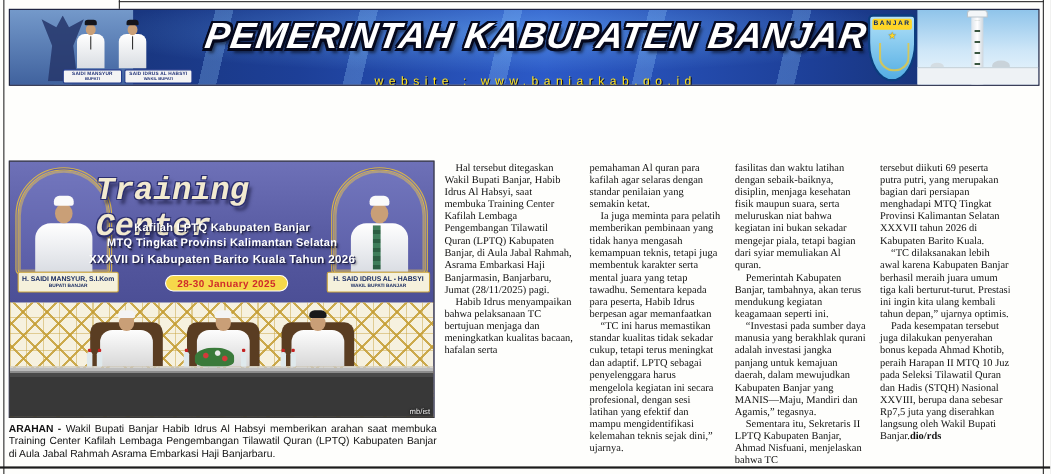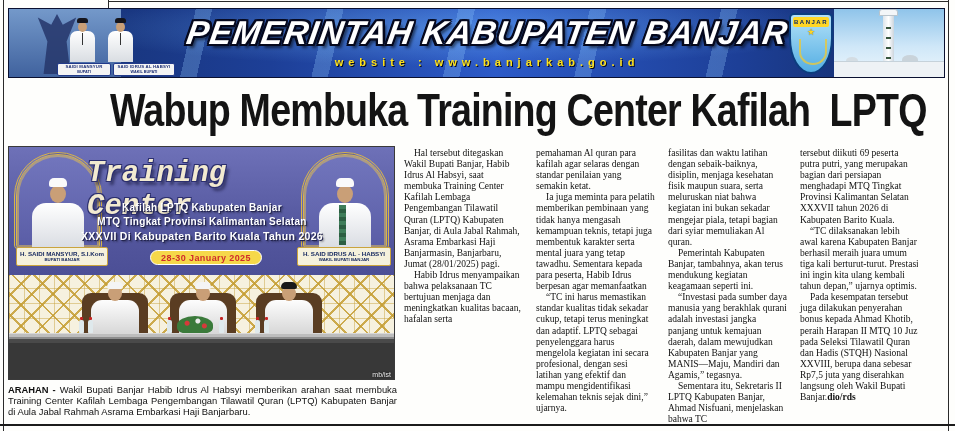--- a/index.html
+++ b/index.html
@@ -31,21 +31,21 @@
   .mfig .tie{position:absolute;left:15px;top:15px;width:1px;height:12px;background:#333;}
   .mh-pill{position:absolute;top:54px;height:13px;background:#f4f4f4;border:1px solid #223a8a;border-radius:2px;
     color:#1b2d74;text-align:center;line-height:1.15;overflow:hidden;box-sizing:border-box;padding-top:1px;}
   .mh-pill b{display:block;font-size:4.3px;letter-spacing:.2px;}
   .mh-pill i{display:block;font-style:normal;font-size:3.8px;font-weight:bold;}
   .mh-center{position:absolute;left:178px;top:5px;width:600px;text-align:center;}
   .mh-title{font-weight:bold;font-style:italic;font-size:33px;color:#fff;letter-spacing:1px;
     transform:skewX(-9deg);white-space:nowrap;
     text-shadow:-2px 0 0 #06091e,2px 0 0 #06091e,0 -2px 0 #06091e,0 2px 0 #06091e,
       -2px -2px 0 #06091e,2px 2px 0 #06091e,-2px 2px 0 #06091e,2px -2px 0 #06091e,4px 4px 3px rgba(0,0,0,.55);}
-  .mh-web{margin-top:4px;font-size:11px;font-weight:bold;letter-spacing:5px;color:#ffe21a;
+  .mh-web{margin-top:16px;font-size:11px;font-weight:normal;letter-spacing:5px;color:#ffe21a;
     text-shadow:1px 1px 0 #06091e;white-space:nowrap;}
   .emblem{position:absolute;left:780px;top:4px;width:44px;height:61px;
     background:linear-gradient(180deg,#b2e1f8,#54aee3);border:2px solid #0b3d7e;box-sizing:border-box;
     border-radius:5px 5px 50% 50%/5px 5px 58% 58%;}
   .emblem-band{position:absolute;left:2px;right:2px;top:2px;height:10px;background:#ffd626;border-radius:2px;
     color:#0b2a66;font-size:6px;font-weight:bold;text-align:center;line-height:10px;letter-spacing:1.5px;}
   .emblem-star{position:absolute;left:0;right:0;top:12px;text-align:center;font-size:9px;color:#ffd626;
     text-shadow:0 0 1px #0b3d7e;}
   .emblem-wreath{position:absolute;left:8px;top:24px;width:28px;height:26px;border:2px solid #e8c93e;
     border-top:none;border-radius:0 0 50% 50%;box-sizing:border-box;opacity:.8;}
@@ -186,21 +186,20 @@
     <div class="mh-right">
       <div class="tower"></div>
       <div class="tower-win"></div>
       <div class="tower-top"></div>
       <div class="dome"></div>
       <div class="dome2"></div>
       <div class="mosque"></div>
     </div>
   </header>
 
-  <h1 class="headline"><span class="hl-inner">Wabup Membuka Training Center Kafilah  LPTQ</span></h1>
 
   <figure class="photo">
     <div class="ph-banner">
       <div class="arch arch-l">
         <div class="afig">
           <div class="torso"></div>
 
           <div class="head"></div>
           <div class="cap"></div>
         </div>
@@ -258,21 +257,21 @@
     <div class="ph-credit">mb/ist</div>
   </figure>
 
   <p class="caption">
     <b>ARAHAN -</b>
     <span>Wakil Bupati Banjar Habib Idrus Al Habsyi memberikan arahan saat membuka Training Center Kafilah Lembaga Pengembangan Tilawatil Quran (LPTQ) Kabupaten Banjar di Aula Jabal Rahmah Asrama Embarkasi Haji Banjarbaru.</span>
   </p>
 
   <div class="article">
       <div class="acol">
-        <p class="apara ind">Hal tersebut ditegaskan Wakil Bupati Banjar, Habib Idrus Al Habsyi, saat membuka Training Center Kafilah Lembaga Pengembangan Tilawatil Quran (LPTQ) Kabupaten Banjar, di Aula Jabal Rahmah, Asrama Embarkasi Haji Banjarmasin, Banjarbaru, Jumat (28/01/2025) pagi.</p>
+        <p class="apara ind">Hal tersebut ditegaskan Wakil Bupati Banjar, Habib Idrus Al Habsyi, saat membuka Training Center Kafilah Lembaga Pengembangan Tilawatil Quran (LPTQ) Kabupaten Banjar, di Aula Jabal Rahmah, Asrama Embarkasi Haji Banjarmasin, Banjarbaru, Jumat (28/11/2025) pagi.</p>
         <p class="apara ind">Habib Idrus menyampaikan bahwa pelaksanaan TC bertujuan menjaga dan meningkatkan kualitas bacaan, hafalan serta</p>
       </div>
       <div class="acol">
         <p class="apara">pemahaman Al quran para kafilah agar selaras dengan standar penilaian yang semakin ketat.</p>
         <p class="apara ind">Ia juga meminta para pelatih memberikan pembinaan yang tidak hanya mengasah kemampuan teknis, tetapi juga membentuk karakter serta mental juara yang tetap tawadhu. Sementara kepada para peserta, Habib Idrus berpesan agar memanfaatkan</p>
         <p class="apara ind">“TC ini harus memastikan standar kualitas tidak sekadar cukup, tetapi terus meningkat dan adaptif. LPTQ sebagai penyelenggara harus mengelola kegiatan ini secara profesional, dengan sesi latihan yang efektif dan mampu mengidentifikasi kelemahan teknis sejak dini,” ujarnya.</p>
       </div>
       <div class="acol">
         <p class="apara">fasilitas dan waktu latihan dengan sebaik-baiknya, disiplin, menjaga kesehatan fisik maupun suara, serta meluruskan niat bahwa kegiatan ini bukan sekadar mengejar piala, tetapi bagian dari syiar memuliakan Al quran.</p>
         <p class="apara ind">Pemerintah Kabupaten Banjar, tambahnya, akan terus mendukung kegiatan keagamaan seperti ini.</p>

